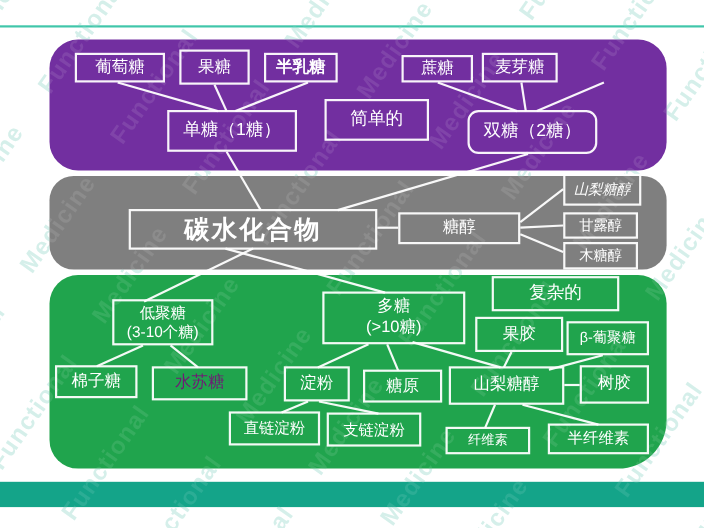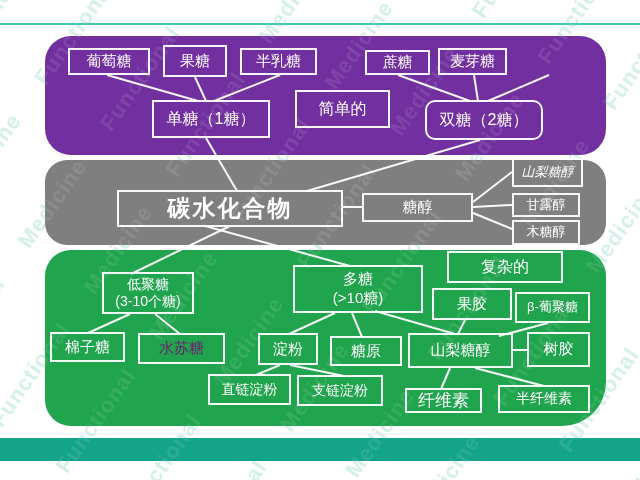--- a/index.html
+++ b/index.html
@@ -76,21 +76,21 @@
       <line x1="465" y1="320" x2="458" y2="334" stroke="#ffffff" stroke-width="2" stroke-opacity="0.95"></line>
       <line x1="548" y1="323" x2="499" y2="336" stroke="#ffffff" stroke-width="2" stroke-opacity="0.95"></line>
       <line x1="513" y1="350" x2="527" y2="350" stroke="#ffffff" stroke-width="2" stroke-opacity="0.95"></line>
       <line x1="450" y1="368" x2="441" y2="389" stroke="#ffffff" stroke-width="2" stroke-opacity="0.95"></line>
       <line x1="475" y1="368" x2="544" y2="386" stroke="#ffffff" stroke-width="2" stroke-opacity="0.95"></line>
     </svg>
 
   <div id="nodes">
       <div class="node" style="left: 68px; top: 48px; width: 82px; height: 27px; font-size: 15px; color: rgb(255, 255, 255);">葡萄糖</div>
       <div class="node" style="left: 163px; top: 45px; width: 64px; height: 32px; font-size: 15px; color: rgb(255, 255, 255);">果糖</div>
-      <div class="node" style="left: 240px; top: 48px; width: 77px; height: 27px; font-size: 15px; color: rgb(255, 255, 255);">半乳糖</div>
+      <div class="node" style="left: 240px; top: 48px; width: 67px; height: 27px; font-size: 15px; color: rgb(255, 255, 255); font-weight: bold;">半乳糖</div>
       <div class="node" style="left: 365px; top: 50px; width: 65px; height: 25px; font-size: 15px; color: rgb(255, 255, 255);">蔗糖</div>
       <div class="node" style="left: 438px; top: 48px; width: 69px; height: 27px; font-size: 15px; color: rgb(255, 255, 255);">麦芽糖</div>
       <div class="node" style="left: 152px; top: 100px; width: 118px; height: 38px; font-size: 16px; color: rgb(255, 255, 255);">单糖（1糖）</div>
       <div class="node" style="left: 295px; top: 90px; width: 95px; height: 38px; font-size: 16px; color: rgb(255, 255, 255);">简单的</div>
       <div class="node" style="left: 425px; top: 100px; width: 118px; height: 40px; font-size: 16px; color: rgb(255, 255, 255); border-radius: 10px;">双糖（2糖）</div>
       <div class="node bold" style="left: 117px; top: 190px; width: 226px; height: 37px; font-size: 23px; color: rgb(255, 255, 255);">碳水化合物</div>
       <div class="node" style="left: 362px; top: 193px; width: 111px; height: 29px; font-size: 15px; color: rgb(255, 255, 255);">糖醇</div>
       <div class="node" style="left: 512px; top: 158px; width: 71px; height: 29px; font-size: 13px; color: rgb(255, 255, 255); font-style: italic;">山梨糖醇</div>
       <div class="node" style="left: 512px; top: 193px; width: 68px; height: 24px; font-size: 13px; color: rgb(255, 255, 255);">甘露醇</div>
       <div class="node" style="left: 512px; top: 220px; width: 68px; height: 25px; font-size: 13px; color: rgb(255, 255, 255);">木糖醇</div>
@@ -102,21 +102,21 @@
       <div class="node" style="left: 432px; top: 288px; width: 80px; height: 32px; font-size: 15px; color: rgb(255, 255, 255);">果胶</div>
       <div class="node" style="left: 515px; top: 292px; width: 75px; height: 31px; font-size: 13px; color: rgb(255, 255, 255);">β-葡聚糖</div>
       <div class="node" style="left: 50px; top: 332px; width: 75px; height: 30px; font-size: 15px; color: rgb(255, 255, 255);">棉子糖</div>
       <div class="node" style="left: 138px; top: 333px; width: 87px; height: 31px; font-size: 15px; color: #701a75;">水苏糖</div>
       <div class="node" style="left: 258px; top: 333px; width: 60px; height: 32px; font-size: 15px; color: rgb(255, 255, 255);">淀粉</div>
       <div class="node" style="left: 330px; top: 336px; width: 72px; height: 30px; font-size: 15px; color: rgb(255, 255, 255);">糖原</div>
       <div class="node" style="left: 408px; top: 333px; width: 105px; height: 35px; font-size: 15px; color: rgb(255, 255, 255);">山梨糖醇</div>
       <div class="node" style="left: 527px; top: 332px; width: 63px; height: 35px; font-size: 15px; color: rgb(255, 255, 255);">树胶</div>
       <div class="node" style="left: 208px; top: 374px; width: 83px; height: 31px; font-size: 14px; color: rgb(255, 255, 255);">直链淀粉</div>
       <div class="node" style="left: 297px; top: 375px; width: 86px; height: 31px; font-size: 14px; color: rgb(255, 255, 255); text-align: center;">支链淀粉</div>
-      <div class="node" style="left: 405px; top: 388px; width: 77px; height: 25px; font-size: 17px; color: rgb(255, 255, 255);">纤维素</div>
+      <div class="node" style="left: 405px; top: 388px; width: 77px; height: 25px; font-size: 12px; color: rgb(255, 255, 255);">纤维素</div>
       <div class="node" style="left: 498px; top: 385px; width: 92px; height: 28px; font-size: 14px; color: rgb(255, 255, 255);">半纤维素</div>
     </div>
 
   <div class="wm-layer wm-over">
     <div class="wm-text" style="color:rgba(255,255,255,0.10);">Functional Medicine      Functional Medicine      Functional Medicine      Functional Medicine      Functional Medicine      Functional Medicine      Functional Medicine      Functional Medicine      Functional Medicine      Functional Medicine      Functional Medicine      Functional Medicine      Functional Medicine      Functional Medicine      Functional Medicine      Functional Medicine      Functional Medicine      Functional Medicine      Functional Medicine      Functional Medicine      Functional Medicine      Functional Medicine      Functional Medicine      Functional Medicine      Functional Medicine      Functional Medicine      Functional Medicine      Functional Medicine      Functional Medicine      Functional Medicine      Functional Medicine      Functional Medicine      Functional Medicine      Functional Medicine      Functional Medicine      Functional Medicine      Functional Medicine      Functional Medicine      Functional Medicine      Functional Medicine      Functional Medicine      Functional Medicine      Functional Medicine      Functional Medicine      Functional Medicine      Functional Medicine      Functional Medicine      Functional Medicine      Functional Medicine      Functional Medicine      Functional Medicine      Functional Medicine      Functional Medicine      Functional Medicine      Functional Medicine      Functional Medicine      Functional Medicine      Functional Medicine      Functional Medicine      Functional Medicine      Functional Medicine      Functional Medicine      Functional Medicine      Functional Medicine      Functional Medicine      Functional Medicine      Functional Medicine      Functional Medicine      Functional Medicine      Functional Medicine      </div>
   </div>
 
 </div>
 
 </body></html>

